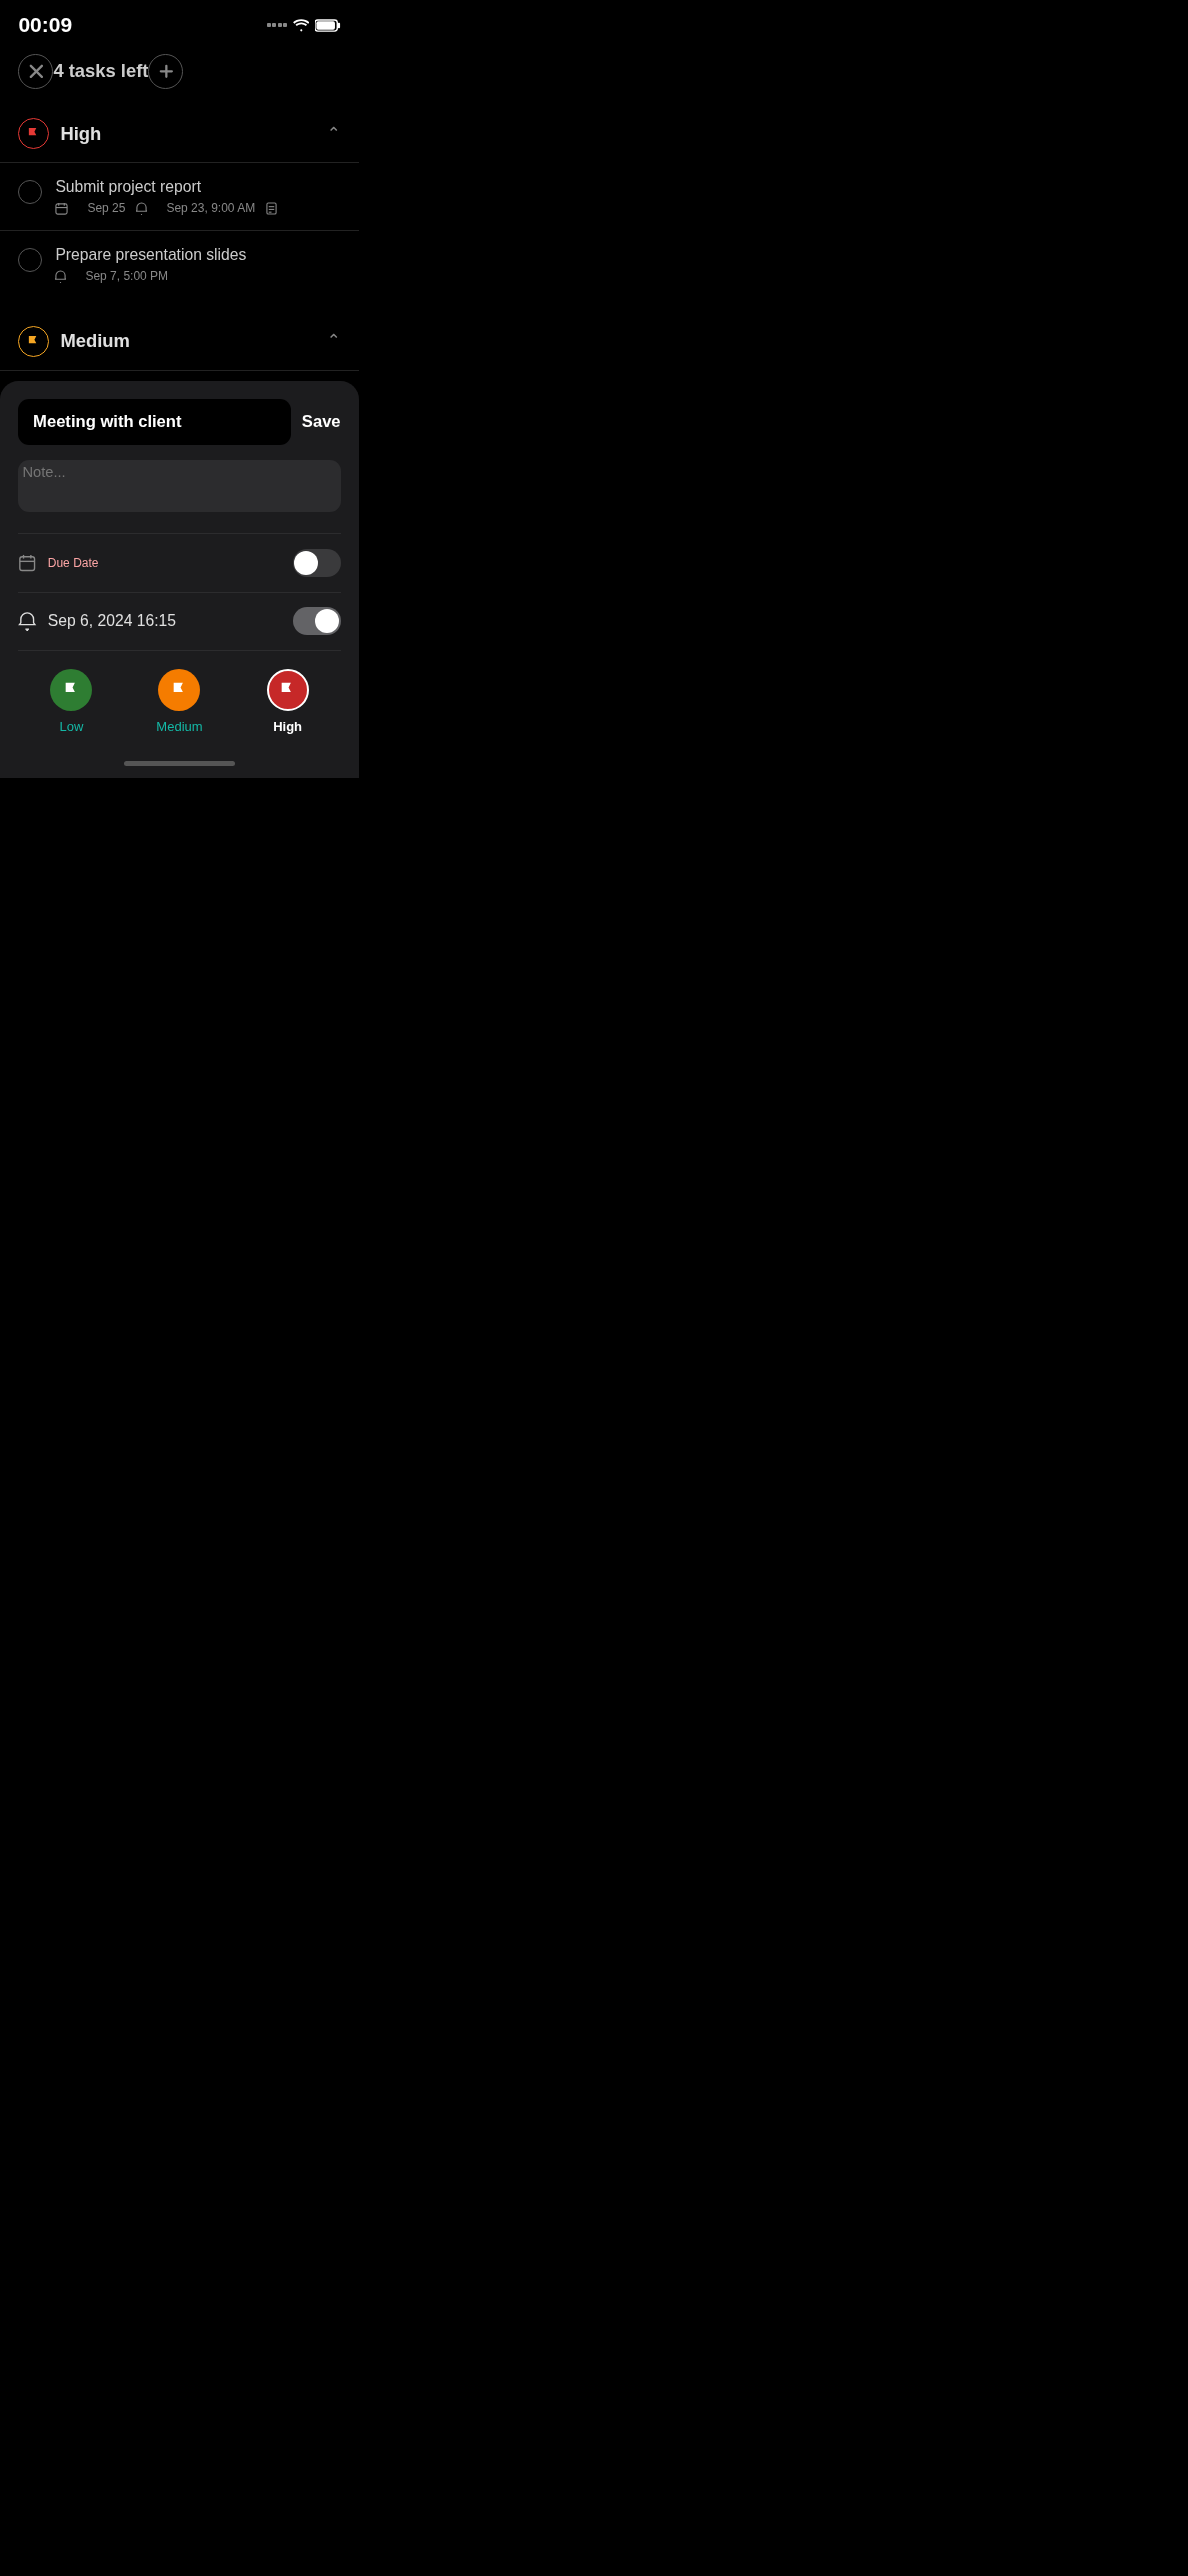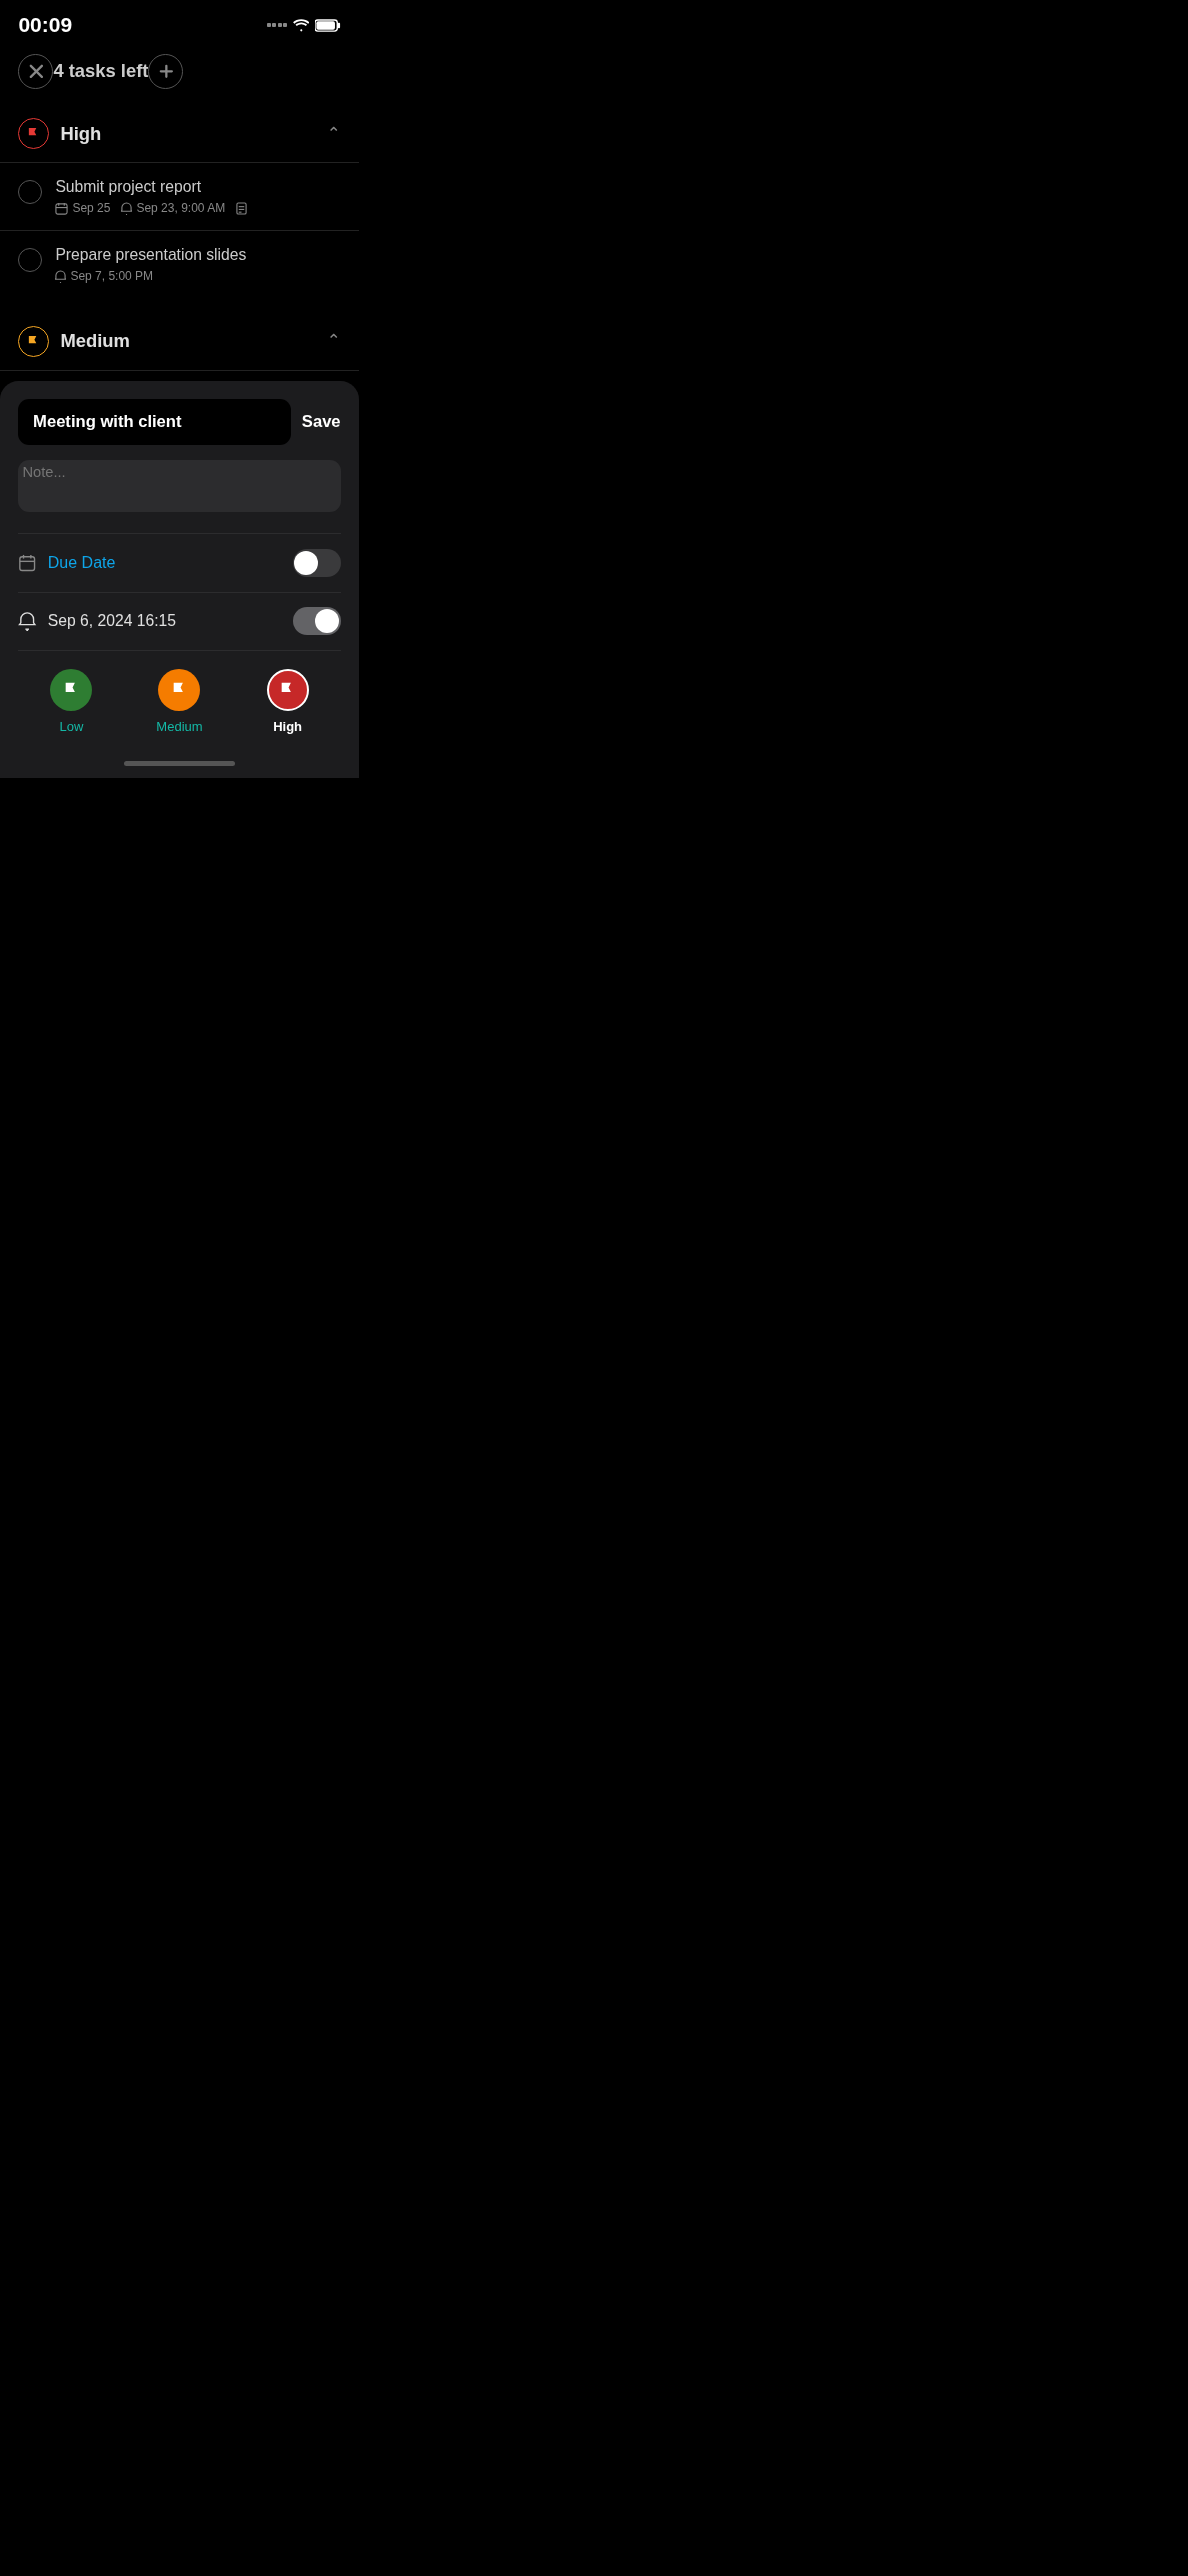--- a/index.html
+++ b/index.html
@@ -119,21 +119,21 @@
       color: #ccc;
       margin-bottom: 5.5px;
     }
     .task-meta {
       display: flex;
       gap: 11px;
       align-items: center;
       flex-wrap: wrap;
     }
     .task-meta-item {
-      display: flex; align-items: center; gap: 4px;
+      display: flex; align-items: center; gap: 19px;
       font-size: 12px; color: #888;
     }
 
     
     .bottom-sheet {
       position: absolute;
       bottom: 0; left: 0; right: 0;
       background: #1c1c1e;
       border-radius: 18.4px 18.4px 0 0;
       padding: 18.4px 18.4px 0;
@@ -186,22 +186,22 @@
       display: flex;
       align-items: center;
       justify-content: space-between;
       padding: 14.7px 0;
       border-top: 0.9px solid #2c2c2e;
     }
     .setting-row-left {
       display: flex; align-items: center; gap: 11px;
     }
     .setting-label {
-      font-size: 16px;
-      color: #0ea5e9;
+      font-size: 12px;
+      color: #fca5a5;
     }
     .setting-value {
       font-size: 15.7px;
       color: #e0e0e0;
     }
 
     
     .toggle {
       width: 48px; height: 28px;
       border-radius: 14px;

